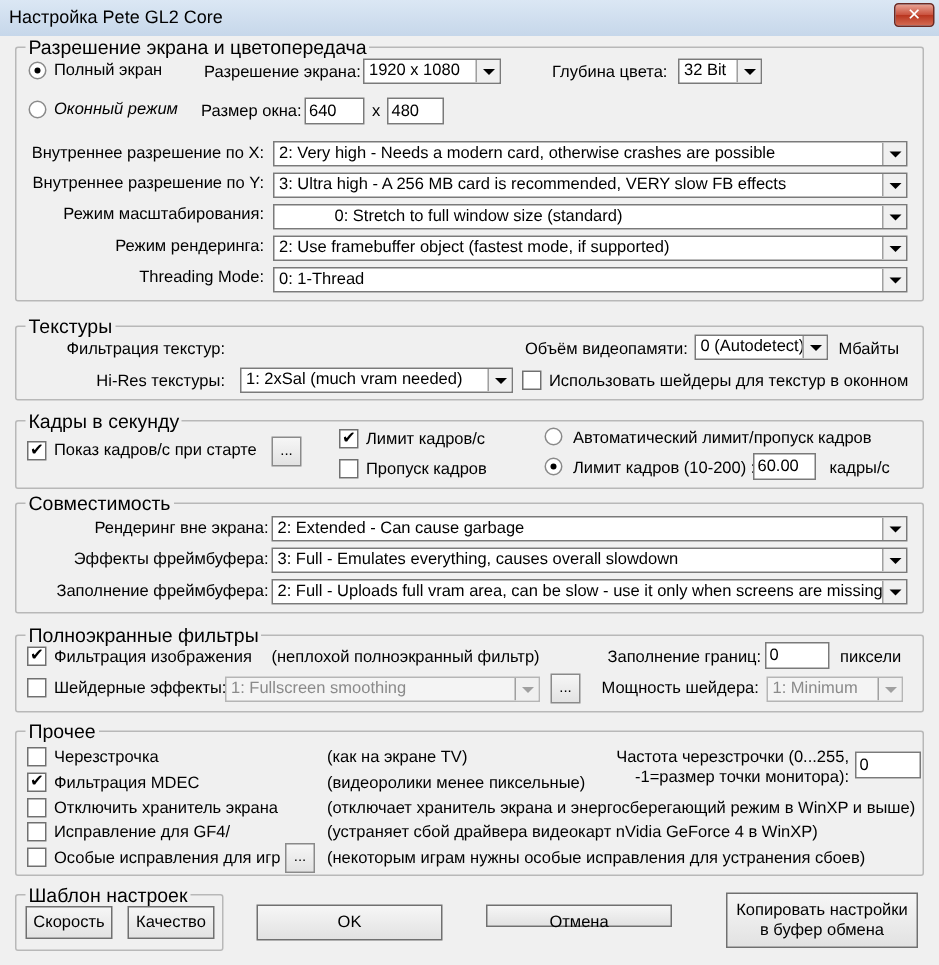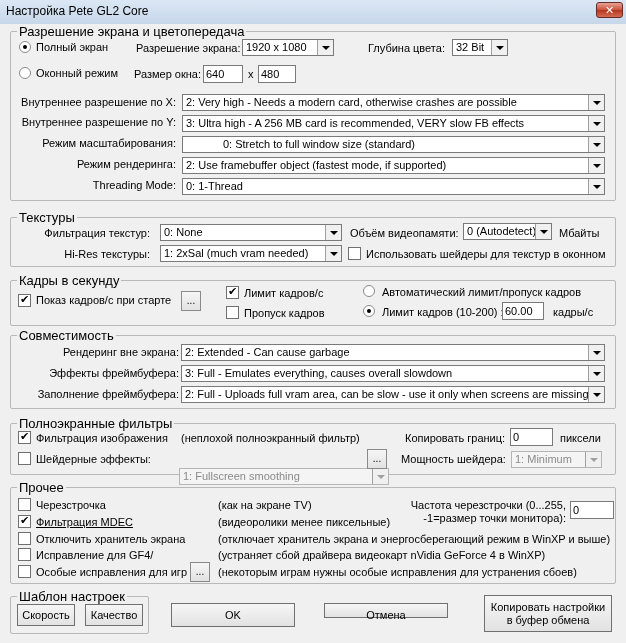--- a/index.html
+++ b/index.html
@@ -38,42 +38,41 @@
     <span class="group-label">Разрешение экрана и цветопередача</span>
   </div>
   <div class="radio on" style="left:19px;top:41px;"></div>
   <span class="lbl" style="left:36px;top:41px;">Полный экран</span>
   <span class="lbl" style="left:136px;top:42px;">Разрешение экрана:</span>
   <div class="combo" style="left:242px;top:39px;width:92px;"><span>1920 x 1080</span><span class="arrow"></span></div>
   <span class="lbl" style="left:368px;top:42px;">Глубина цвета:</span>
   <div class="combo" style="left:452px;top:39px;width:56px;"><span>32 Bit</span><span class="arrow"></span></div>
 
   <div class="radio" style="left:19px;top:67px;"></div>
-  <span class="lbl" style="left:36px;top:67px;">Оконный режим</span>
+  <span class="lbl" style="left:36px;top:67px;font-style:italic;">Оконный режим</span>
   <span class="lbl" style="left:134px;top:68px;">Размер окна:</span>
   <div class="edit" style="left:203px;top:65px;width:40px;">640</div>
   <span class="lbl" style="left:248px;top:68px;">x</span>
   <div class="edit" style="left:258px;top:65px;width:38px;">480</div>
 
   <span class="rlbl" style="right:450px;top:96px;">Внутреннее разрешение по X:</span>
   <div class="combo" style="left:182px;top:94px;width:423px;"><span>2: Very high - Needs a modern card, otherwise crashes are possible</span><span class="arrow"></span></div>
   <span class="rlbl" style="right:450px;top:116px;">Внутреннее разрешение по Y:</span>
   <div class="combo" style="left:182px;top:115px;width:423px;"><span>3: Ultra high - A 256 MB card is recommended, VERY slow FB effects</span><span class="arrow"></span></div>
   <span class="rlbl" style="right:450px;top:137px;">Режим масштабирования:</span>
   <div class="combo" style="left:182px;top:136px;width:423px;padding-left:40px;"><span>0: Stretch to full window size (standard)</span><span class="arrow"></span></div>
   <span class="rlbl" style="right:450px;top:158px;">Режим рендеринга:</span>
   <div class="combo" style="left:182px;top:157px;width:423px;"><span>2: Use framebuffer object (fastest mode, if supported)</span><span class="arrow"></span></div>
   <span class="rlbl" style="right:450px;top:179px;">Threading Mode:</span>
   <div class="combo" style="left:182px;top:178px;width:423px;"><span>0: 1-Thread</span><span class="arrow"></span></div>
 
   <div class="group" style="left:10px;top:217px;width:606px;height:50px;">
     <span class="group-label">Текстуры</span>
   </div>
   <span class="rlbl" style="right:476px;top:227px;">Фильтрация текстур:</span>
-  <div class="combo" style="left:160px;top:224px;width:182px;"><span>0: None</span><span class="arrow"></span></div>
   <span class="lbl" style="left:350px;top:227px;">Объём видеопамяти:</span>
   <div class="combo" style="left:463px;top:223px;width:89px;"><span>0 (Autodetect)</span><span class="arrow"></span></div>
   <span class="lbl" style="left:559px;top:227px;">Мбайты</span>
   <span class="rlbl" style="right:476px;top:248px;">Hi-Res текстуры:</span>
   <div class="combo" style="left:160px;top:245px;width:182px;"><span>1: 2xSal (much vram needed)</span><span class="arrow"></span></div>
   <div class="chk" style="left:348px;top:247px;"></div>
   <span class="lbl" style="left:366px;top:248px;">Использовать шейдеры для текстур в оконном</span>
 
   <div class="group" style="left:10px;top:280px;width:606px;height:46px;">
     <span class="group-label">Кадры в секунду</span>
@@ -101,38 +100,38 @@
   <div class="combo" style="left:181px;top:365px;width:424px;"><span>3: Full - Emulates everything, causes overall slowdown</span><span class="arrow"></span></div>
   <span class="rlbl" style="right:447px;top:388px;">Заполнение фреймбуфера:</span>
   <div class="combo" style="left:181px;top:386px;width:424px;"><span>2: Full - Uploads full vram area, can be slow - use it only when screens are missing</span><span class="arrow"></span></div>
 
   <div class="group" style="left:10px;top:423px;width:606px;height:52px;">
     <span class="group-label">Полноэкранные фильтры</span>
   </div>
   <div class="chk on" style="left:18px;top:431px;"></div>
   <span class="lbl" style="left:36px;top:432px;">Фильтрация изображения</span>
   <span class="lbl" style="left:181px;top:432px;">(неплохой полноэкранный фильтр)</span>
-  <span class="lbl" style="left:405px;top:432px;">Копировать границ:</span>
+  <span class="lbl" style="left:405px;top:432px;">Заполнение границ:</span>
   <div class="edit" style="left:510px;top:428px;width:43px;">0</div>
   <span class="lbl" style="left:560px;top:432px;">пиксели</span>
   <div class="chk" style="left:18px;top:452px;"></div>
   <span class="lbl" style="left:36px;top:453px;">Шейдерные эффекты:</span>
-  <div class="combo disabled" style="left:150px;top:468px;width:210px;margin-left:29px;"><span>1: Fullscreen smoothing</span><span class="arrow"></span></div>
+  <div class="combo disabled" style="left:150px;top:451px;width:210px;"><span>1: Fullscreen smoothing</span><span class="arrow"></span></div>
   <div class="smallbtn" style="left:367px;top:449px;">...</div>
   <span class="lbl" style="left:401px;top:453px;">Мощность шейдера:</span>
   <div class="combo disabled" style="left:511px;top:451px;width:91px;"><span>1: Minimum</span><span class="arrow"></span></div>
 
   <div class="group" style="left:10px;top:487px;width:606px;height:97px;">
     <span class="group-label">Прочее</span>
   </div>
   <div class="chk" style="left:18px;top:498px;"></div>
   <span class="lbl" style="left:36px;top:499px;">Черезстрочка</span>
   <span class="lbl" style="left:218px;top:499px;">(как на экране TV)</span>
   <div class="chk on" style="left:18px;top:515px;"></div>
-  <span class="lbl" style="left:36px;top:516px;text-decoration:underline;">Фильтрация MDEC</span>
+  <span class="lbl" style="left:36px;top:516px;">Фильтрация MDEC</span>
   <span class="lbl" style="left:218px;top:516px;">(видеоролики менее пиксельные)</span>
   <div class="chk" style="left:18px;top:532px;"></div>
   <span class="lbl" style="left:36px;top:533px;width:176px;overflow:hidden;">Отключить хранитель экрана</span>
   <span class="lbl" style="left:218px;top:533px;">(отключает хранитель экрана и энергосберегающий режим в WinXP и выше)</span>
   <div class="chk" style="left:18px;top:548px;"></div>
   <span class="lbl" style="left:36px;top:549px;">Исправление для GF4/</span>
   <span class="lbl" style="left:218px;top:549px;">(устраняет сбой драйвера видеокарт nVidia GeForce 4 в WinXP)</span>
   <div class="chk" style="left:18px;top:565px;"></div>
   <span class="lbl" style="left:36px;top:566px;width:152px;overflow:hidden;">Особые исправления для игр</span>
   <div class="smallbtn" style="left:190px;top:562px;">...</div>

